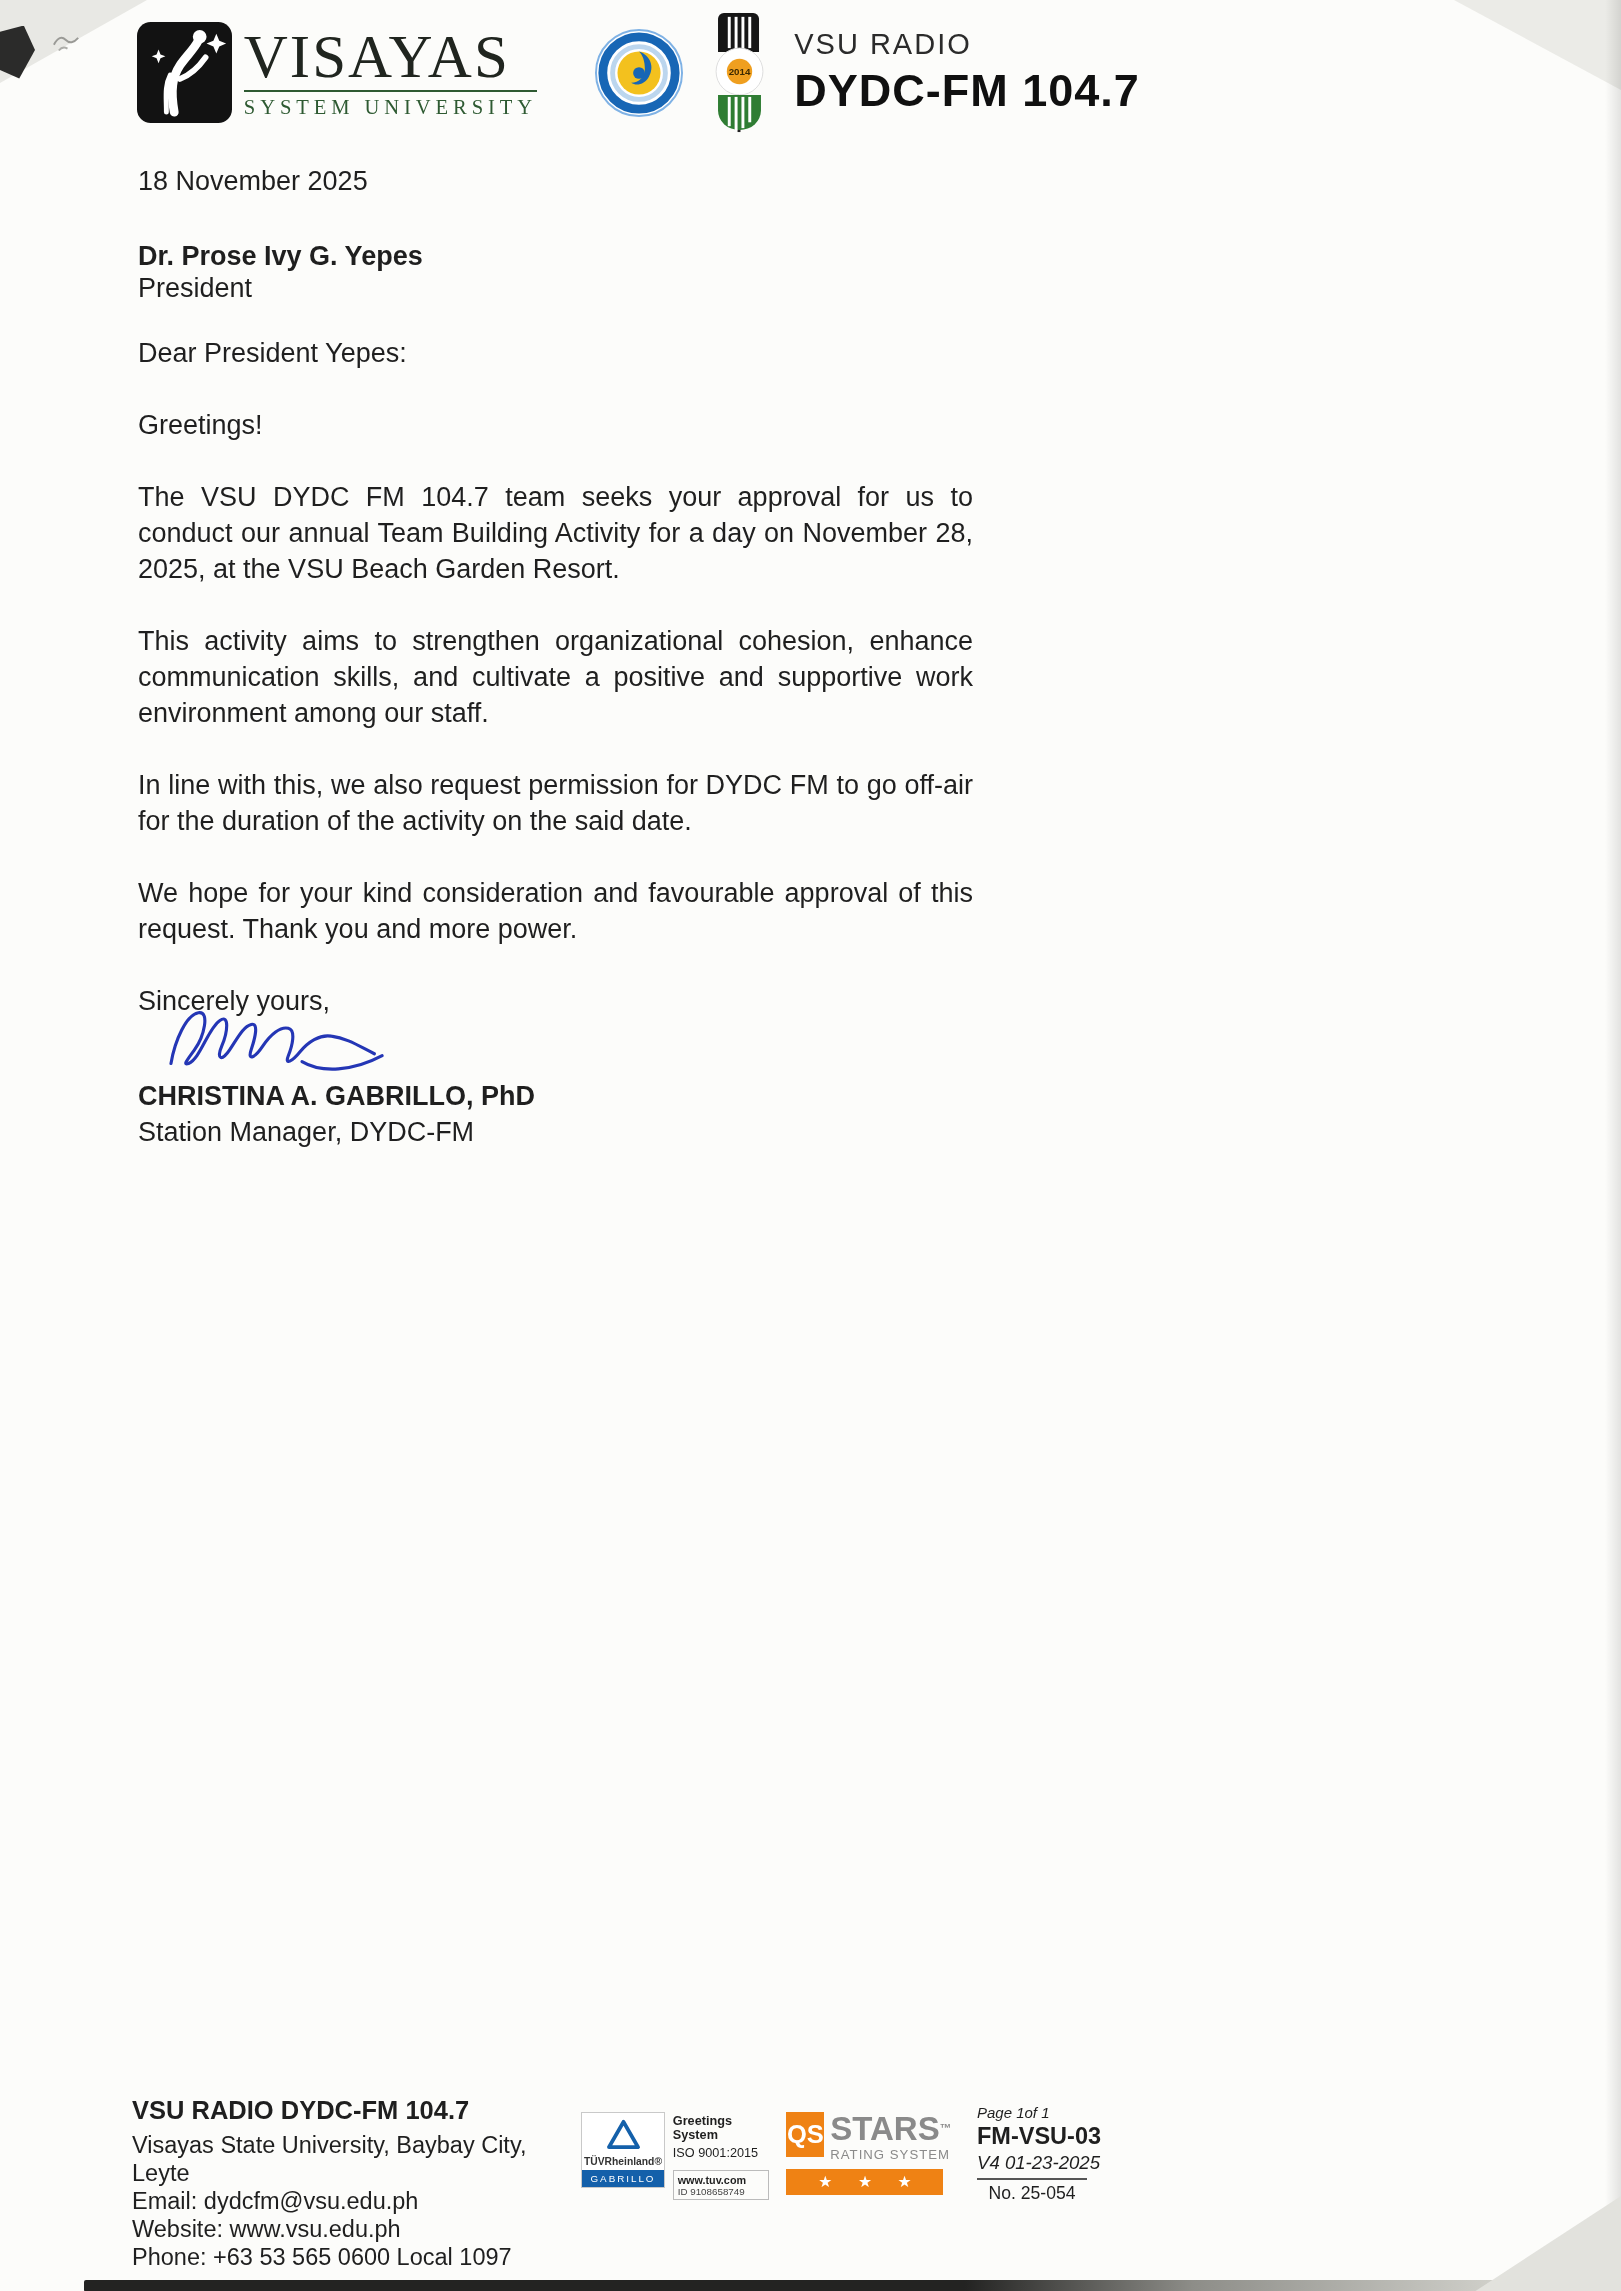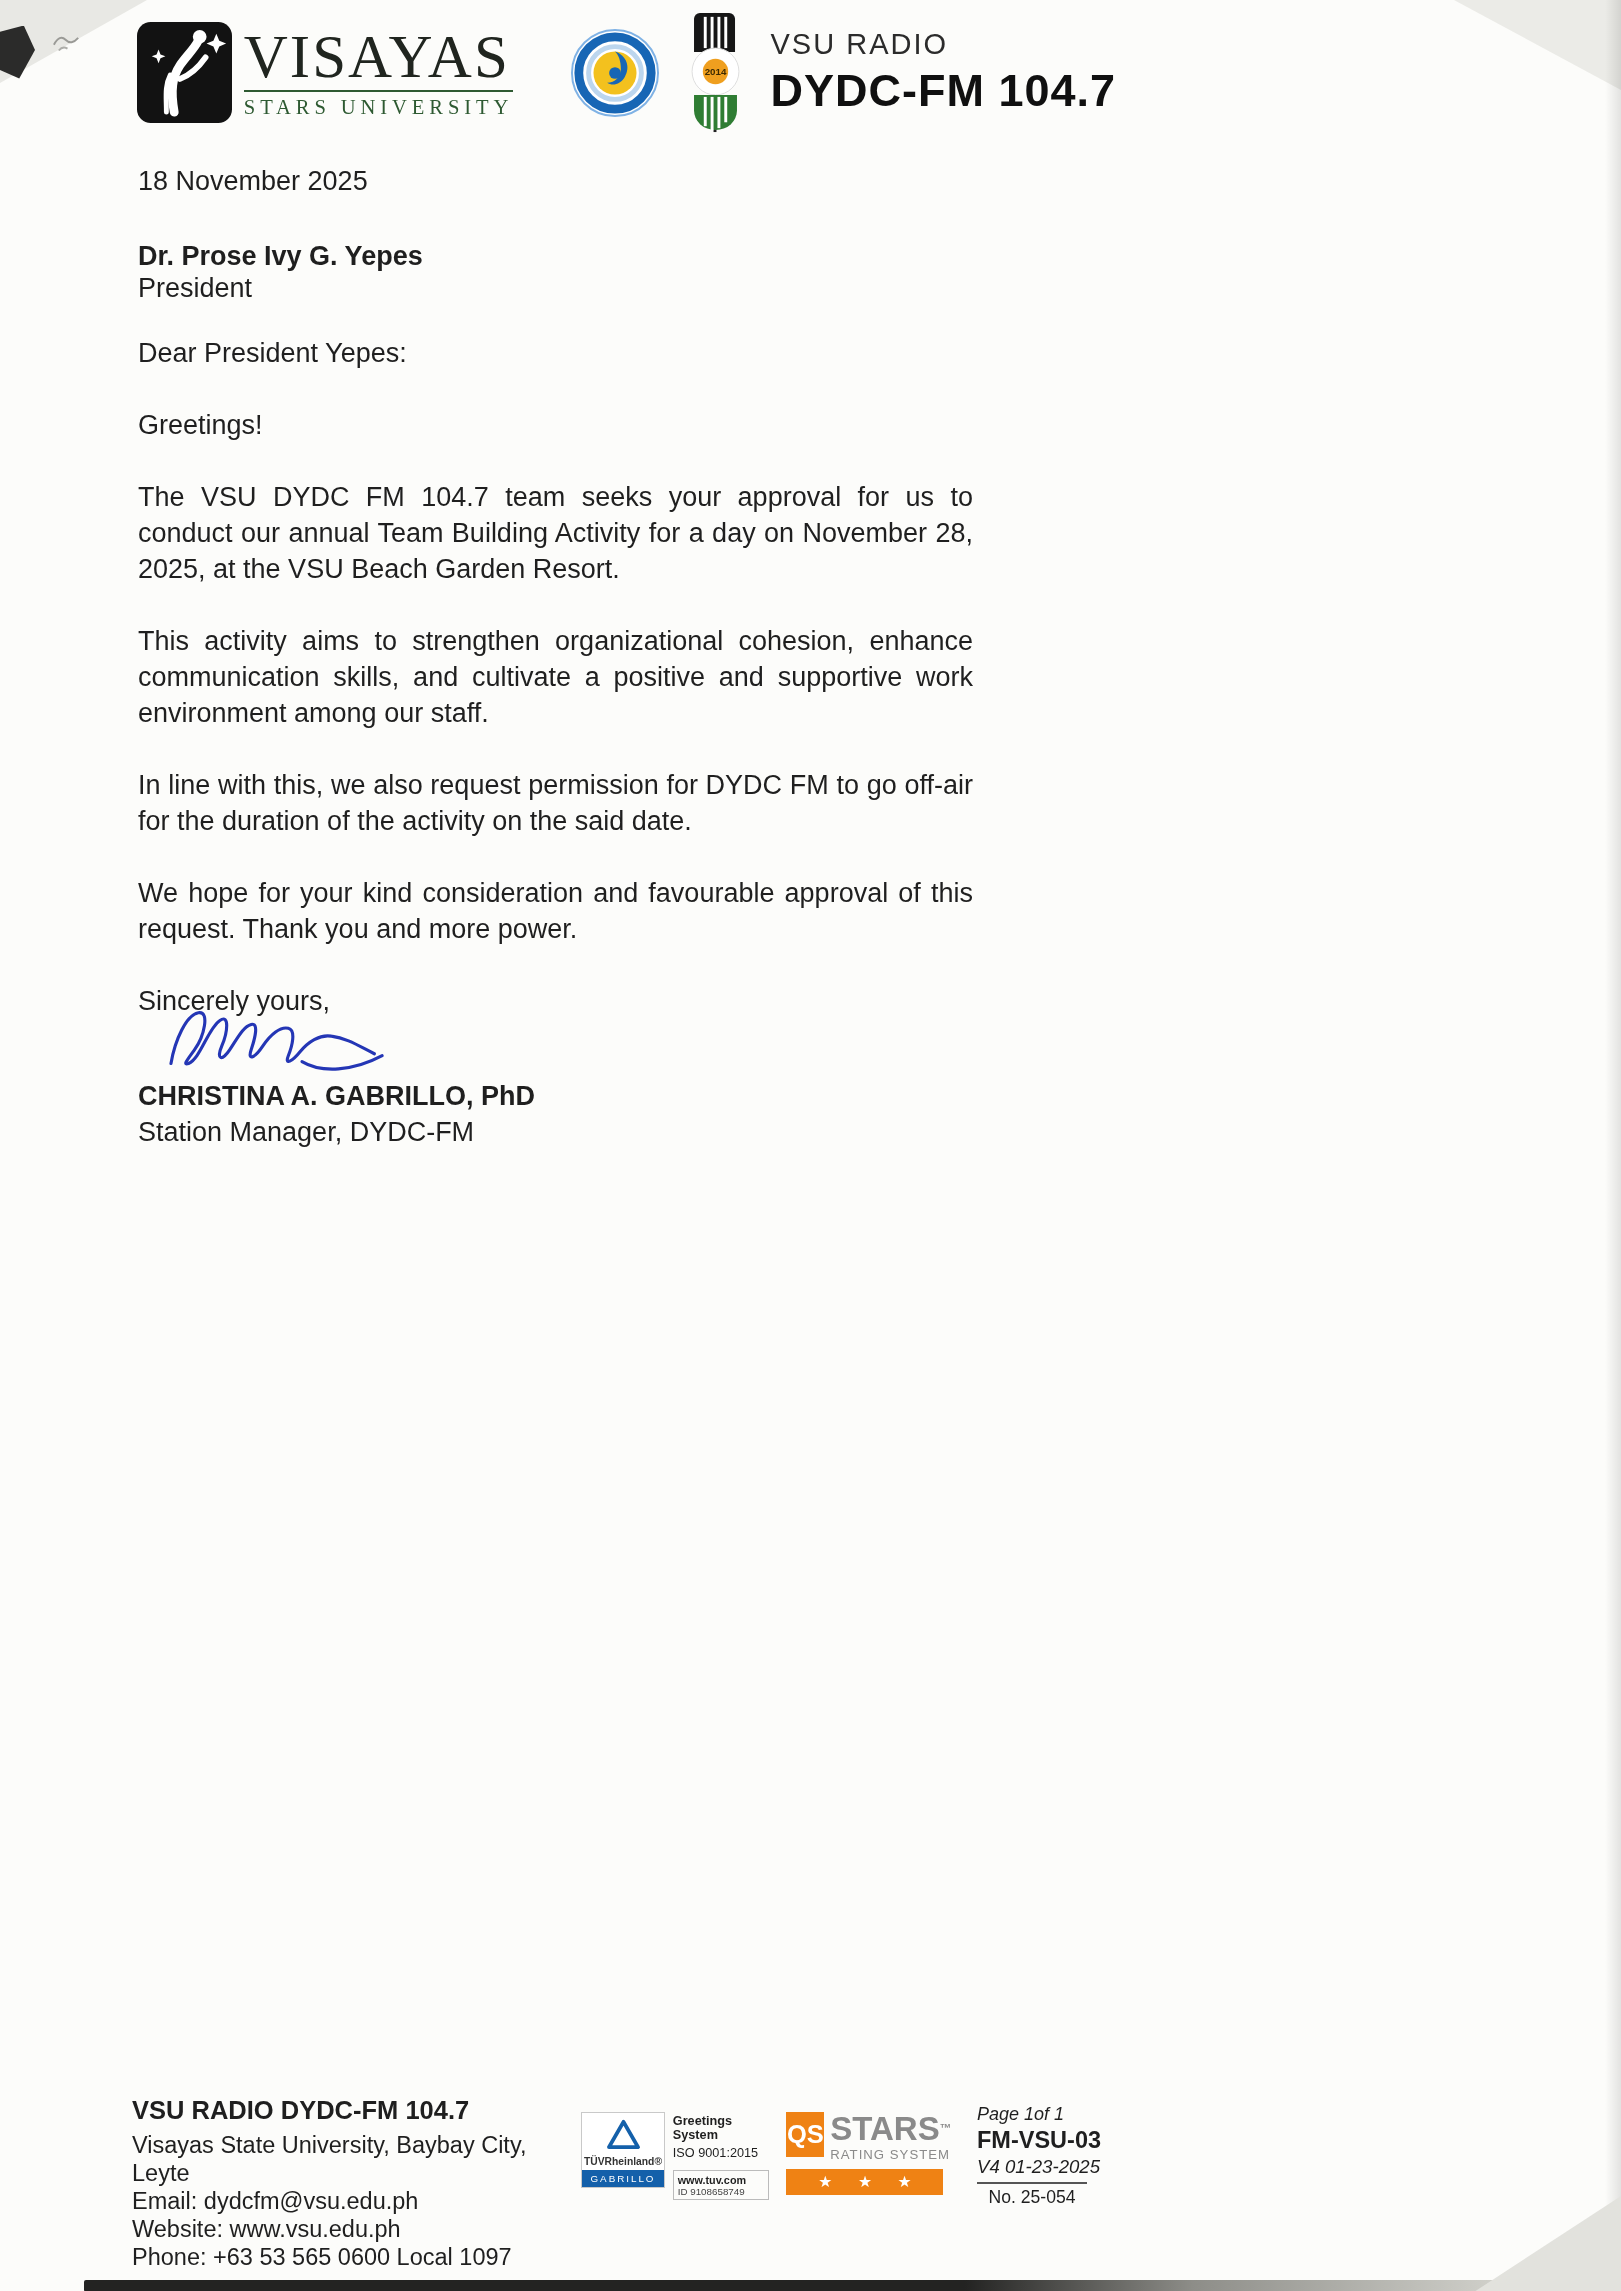--- a/index.html
+++ b/index.html
@@ -82,21 +82,21 @@
     font-size:25.5px; display:flex; align-items:center; justify-content:center; }
   .qs-right { margin-left:5.9px; }
   .qs-stars-word { font-size:33px; font-weight:700; color:#8a8a8a; line-height:33px; }
   .qs-tm { font-size:11.8px; vertical-align:top; color:#8a8a8a; }
   .qs-rating { font-size:13.2px; color:#8a8a8a; letter-spacing:1px; margin-top:2px; }
   .qs-bar { margin-top:7.8px; background:#ef8214; height:25.5px; width:157px;
     display:flex; align-items:center; justify-content:center; gap:25.5px; }
   .qs-bar span { color:#fff; font-size:15.7px; line-height:15.7px; }
 
   .doc-info { margin-left:25.5px; margin-top:7.8px; width:127px; }
-  .doc-page { font-size:18px; font-style:italic; }
+  .doc-page { font-size:15px; font-style:italic; }
   .doc-code { font-size:23.5px; font-weight:700; margin-top:2px; }
   .doc-version { font-size:18.6px; font-style:italic; margin-top:2px; }
   .doc-number { font-size:17.6px; margin-top:3.9px; border-top:2px solid #555; padding-top:2.9px;
     width:110px; text-align:center; }
 </style>
 </head>
 <body>
 
 <div class="page">
 
@@ -116,21 +116,21 @@
       <rect x="0" y="0" width="97" height="103" rx="14" fill="#121212"></rect>
       <path d="M38 92 C34 70 36 56 44 44 C50 35 58 28 62 20" stroke="#fff" stroke-width="9" fill="none" stroke-linecap="round"></path>
       <path d="M44 58 C54 54 63 46 70 36" stroke="#fff" stroke-width="6" fill="none" stroke-linecap="round"></path>
       <path d="M30 92 C30 76 28 66 34 54" stroke="#fff" stroke-width="5" fill="none" stroke-linecap="round"></path>
       <circle cx="64" cy="15" r="7" fill="#fff"></circle>
       <polygon points="81,12 84,19 91,22 84,25 81,32 78,25 71,22 78,19" fill="#fff"></polygon>
       <polygon points="22,28 24,33 29,35 24,37 22,42 20,37 15,35 20,33" fill="#fff"></polygon>
     </svg>
     <div class="wordmark">
       <div class="visayas">VISAYAS</div>
-      <div class="stateuniv">STARS UNIVERSITY</div>
+      <div class="stateuniv">SYSTEM UNIVERSITY</div>
     </div>
     <svg class="seal" viewBox="0 0 92 92">
       <circle cx="46" cy="46" r="44" fill="#ffffff" stroke="#7fb2e5" stroke-width="2"></circle>
       <circle cx="46" cy="46" r="37" fill="none" stroke="#1766b5" stroke-width="9"></circle>
       <circle cx="46" cy="46" r="27" fill="none" stroke="#bcd6ee" stroke-width="5"></circle>
       <circle cx="46" cy="46" r="22" fill="#f3c11e"></circle>
       <path d="M46 24 C58 28 62 40 56 50 C52 57 44 60 38 56 C46 56 52 50 52 42 C52 34 50 28 46 24 Z" fill="#1766b5"></path>
       <circle cx="46" cy="46" r="6" fill="#1766b5"></circle>
     </svg>
     <svg class="anniv" viewBox="0 0 72 126">

